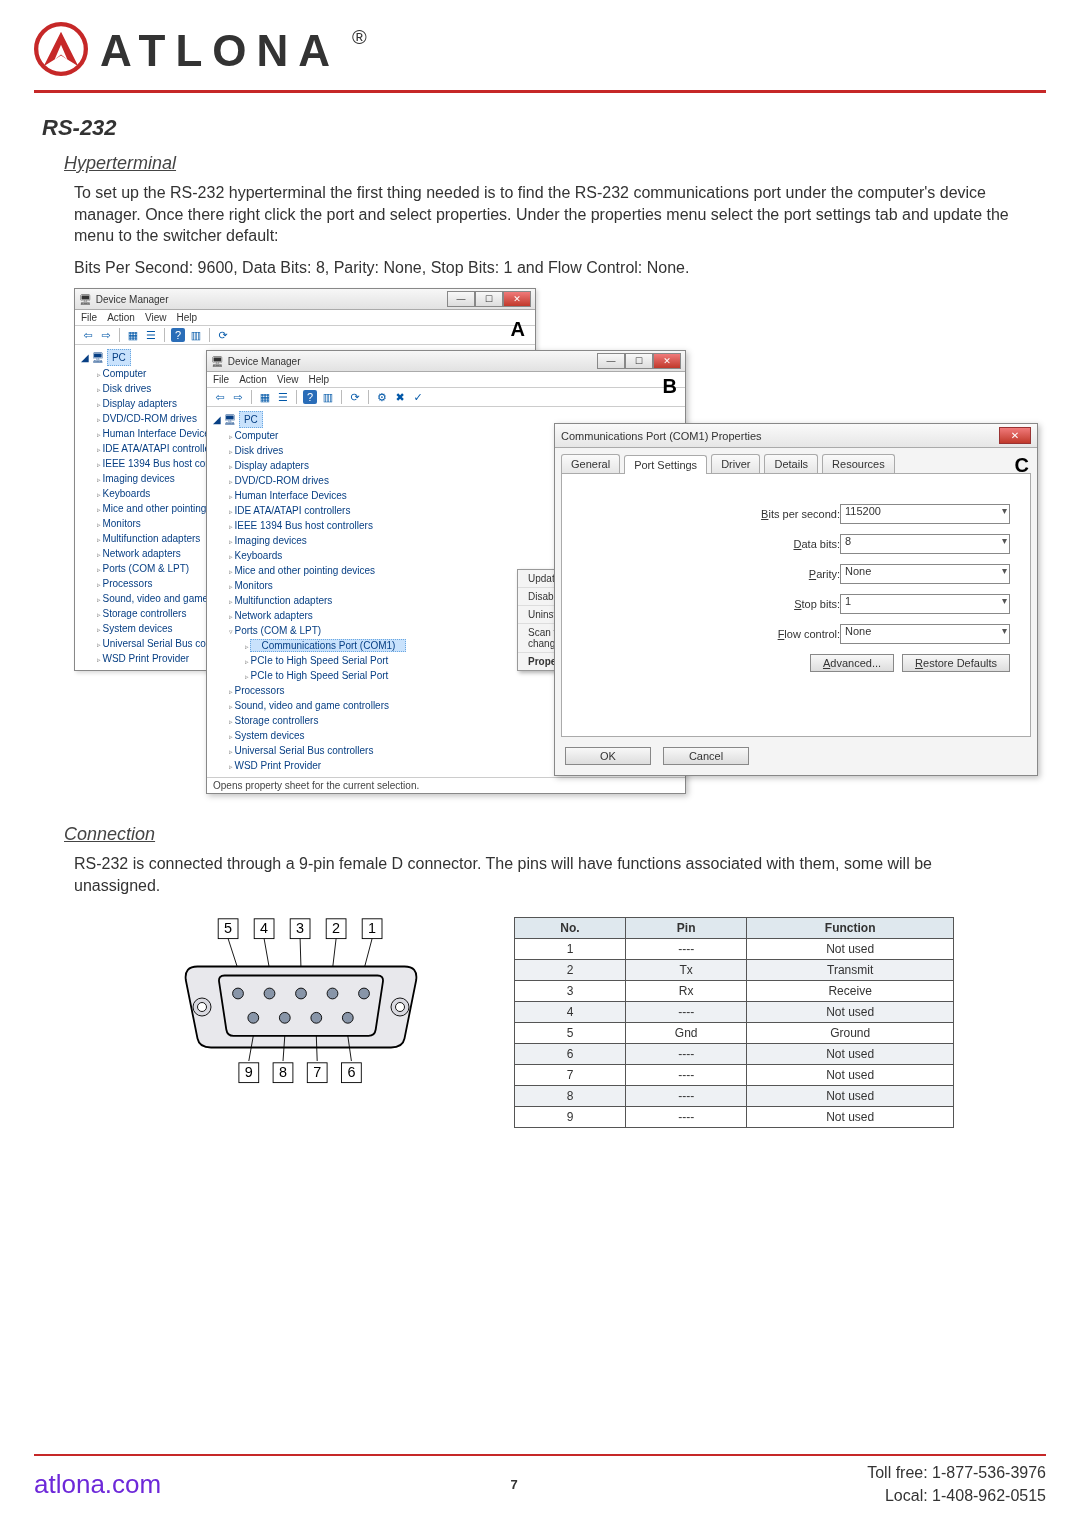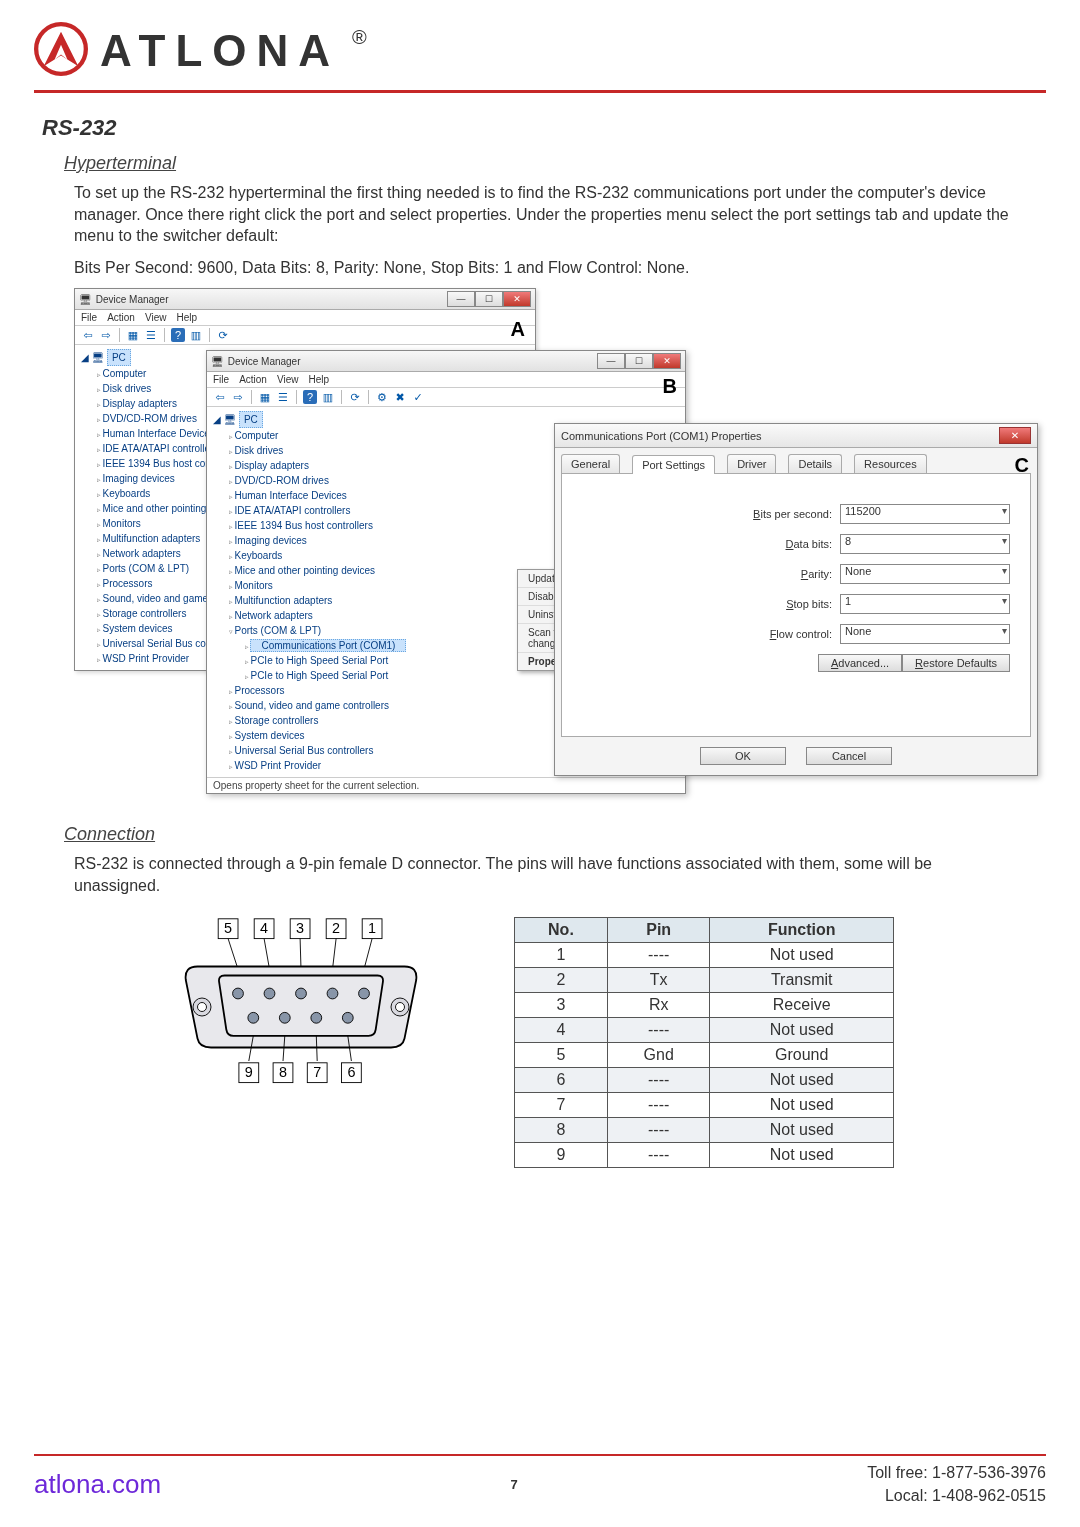--- a/index.html
+++ b/index.html
@@ -226,21 +226,21 @@
     border: 1px solid #933;
     color: #fff;
     display: flex;
     align-items: center;
     justify-content: center;
     font-size: 10px;
   }
   .tabs {
     display: flex;
     padding: 6px 6px 0 6px;
-    gap: 12px;
+    gap: 4px;
   }
   .tab {
     padding: 3px 9px;
     border: 1px solid #aaa;
     border-bottom: none;
     background: linear-gradient(#fafafa,#e6e6e6);
     font-size: 11px;
     border-radius: 3px 3px 0 0;
   }
   .tab.active {
@@ -252,21 +252,20 @@
     margin: 0 6px;
     border: 1px solid #aaa;
     background: #fff;
     min-height: 220px;
     padding: 30px 20px 12px 20px;
   }
   .field-row {
     display: flex;
     align-items: center;
     justify-content: flex-end;
-    gap: 8px;
     margin-bottom: 10px;
   }
   .field-row label {
     font-size: 11px;
     width: 115px;
     text-align: right;
   }
   .field-row .combo {
     width: 160px;
     height: 18px;
@@ -285,42 +284,43 @@
     color: #555;
   }
   .btn {
     padding: 2px 12px;
     border: 1px solid #888;
     background: linear-gradient(#f8f8f8,#ddd);
     font-size: 11px;
   }
   .dlg-footer {
     display: flex;
-    justify-content: center;
-    gap: 20px;
+    justify-content: flex-start;
+    gap: 12px;
     padding: 10px;
   }
   .panel-btns {
     display:flex;
     justify-content: flex-end;
+    gap:8px;
     margin-top:8px;
   }
   .pin-connector-row {
     display: flex;
     align-items: flex-start;
     gap: 60px;
     margin: 20px 40px 0 150px;
   }
   .connector-svg {
     width: 270px;
   }
   .pin-table {
     border-collapse: collapse;
-    width: 380px;
-    font-size: 16px;
+    width: 440px;
+    font-size: 12px;
   }
   .pin-table th, .pin-table td {
     border: 1px solid #555;
     padding: 3px 8px;
     text-align: center;
   }
   .pin-table th {
     background: #dfe8ee;
     font-weight: bold;
   }

